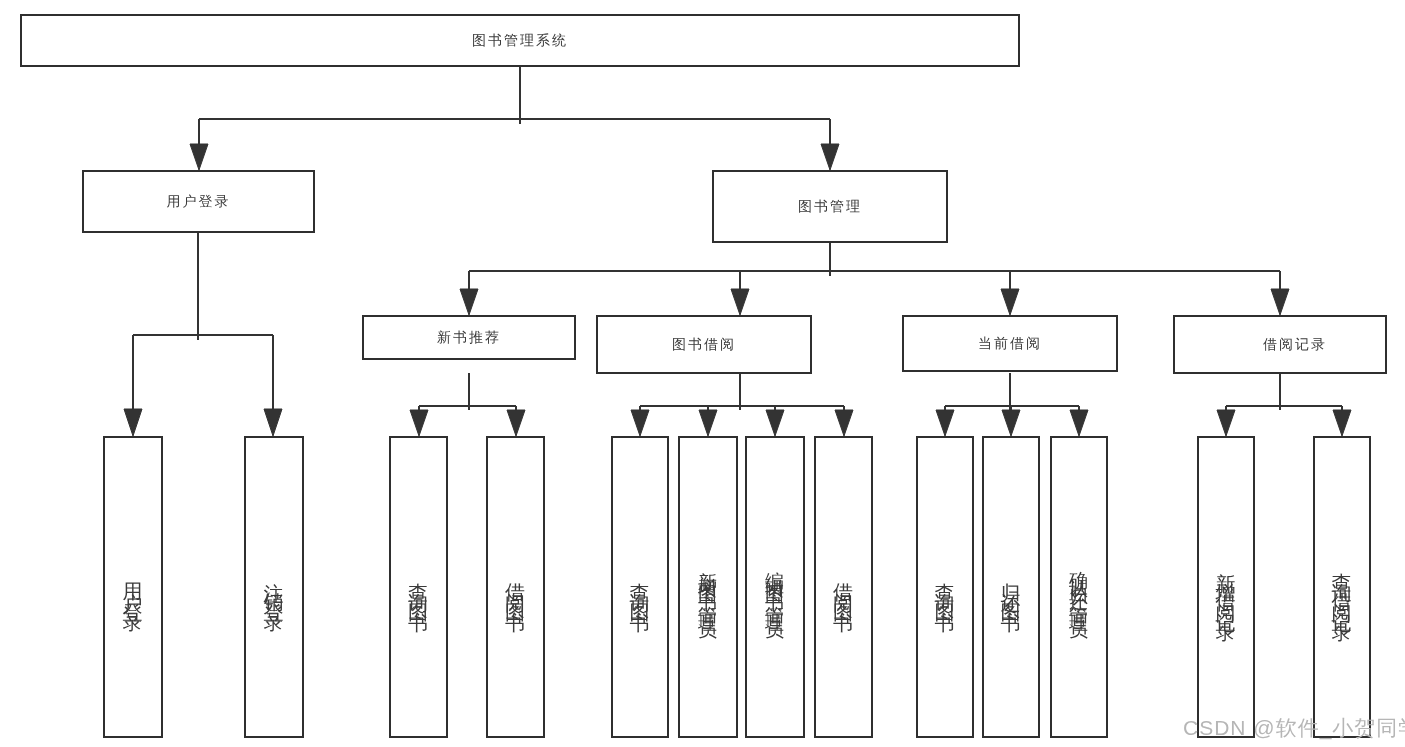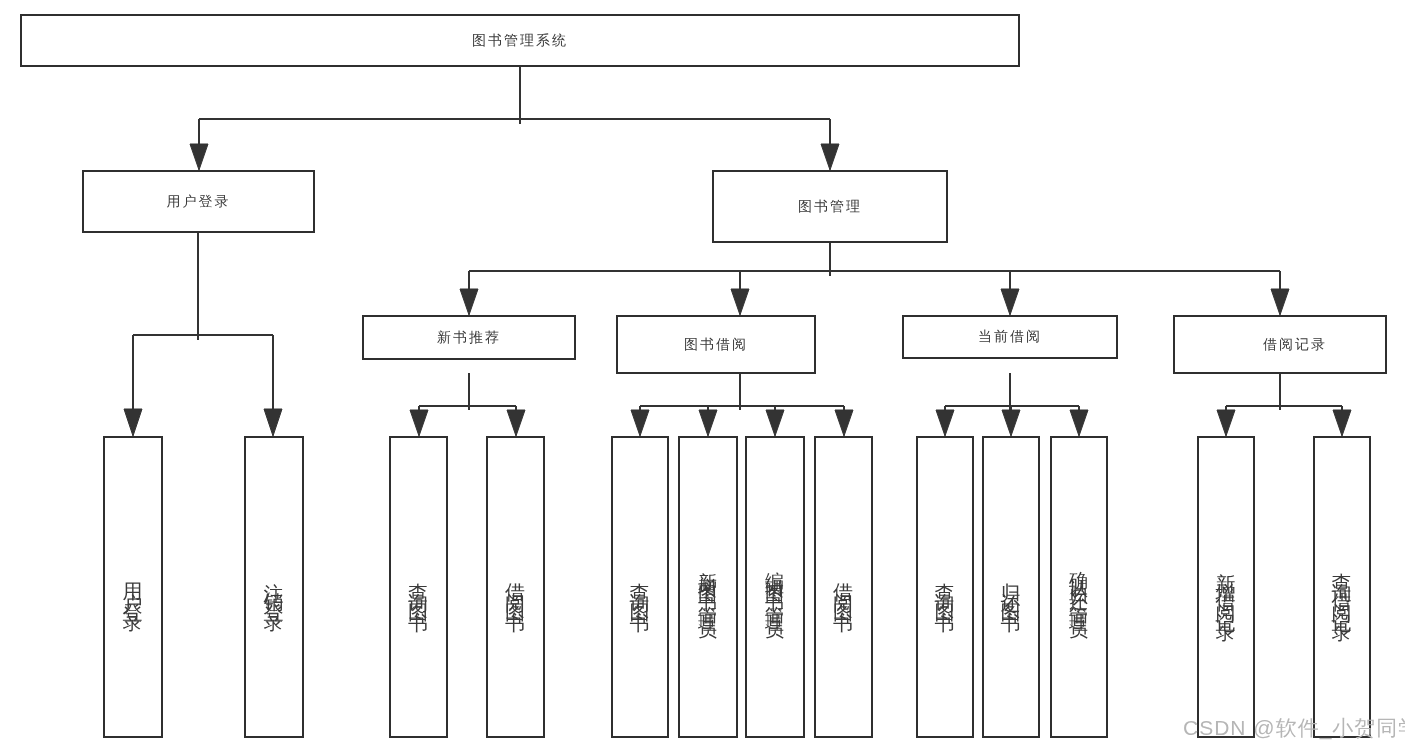--- a/index.html
+++ b/index.html
@@ -100,24 +100,24 @@
   <div class="node hbox" style="left:82px;top:170px;width:233px;height:63px;">
     <span>用户登录</span>
   </div>
   <div class="node hbox" style="left:712px;top:170px;width:236px;height:73px;">
     <span>图书管理</span>
   </div>
 
   <div class="node hbox" style="left:362px;top:315px;width:214px;height:45px;">
     <span>新书推荐</span>
   </div>
-  <div class="node hbox" style="left:616px;top:315px;width:200px;height:59px;">
+  <div class="node hbox" style="left:596px;top:315px;width:216px;height:59px;">
     <span>图书借阅</span>
   </div>
-  <div class="node hbox" style="left:902px;top:315px;width:216px;height:44px;">
+  <div class="node hbox" style="left:902px;top:315px;width:216px;height:57px;">
     <span>当前借阅</span>
   </div>
   <div class="node hbox" style="left:1173px;top:315px;width:214px;height:59px;padding-left:30px;">
     <span>借阅记录</span>
   </div>
 
   <div class="node vbox" style="left:103px;top:436px;width:60px;height:302px;">
     <span class="vtext">用户登录</span>
   </div>
   <div class="node vbox" style="left:244px;top:436px;width:60px;height:302px;">

